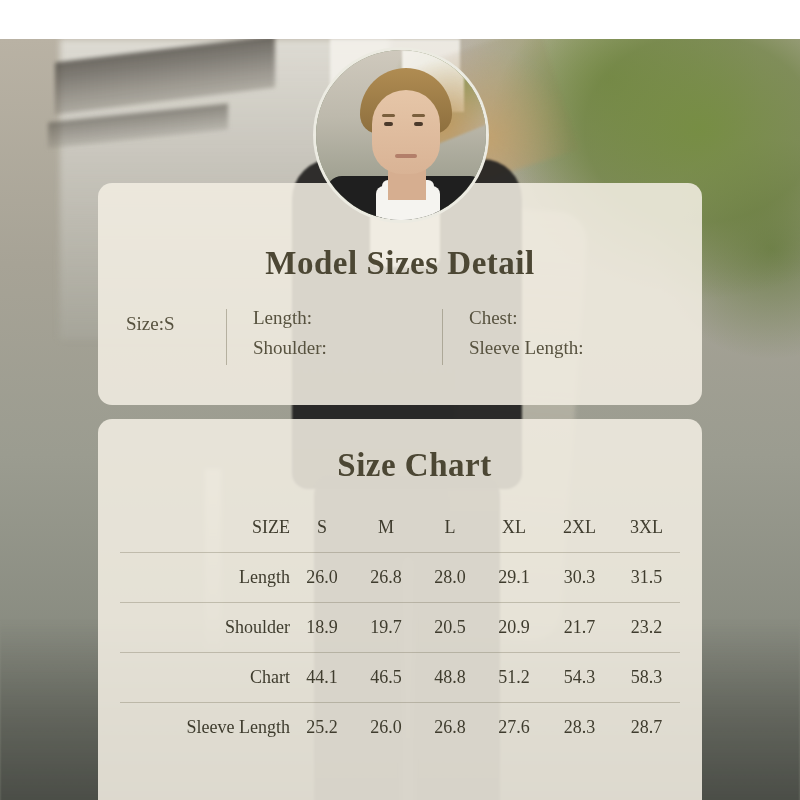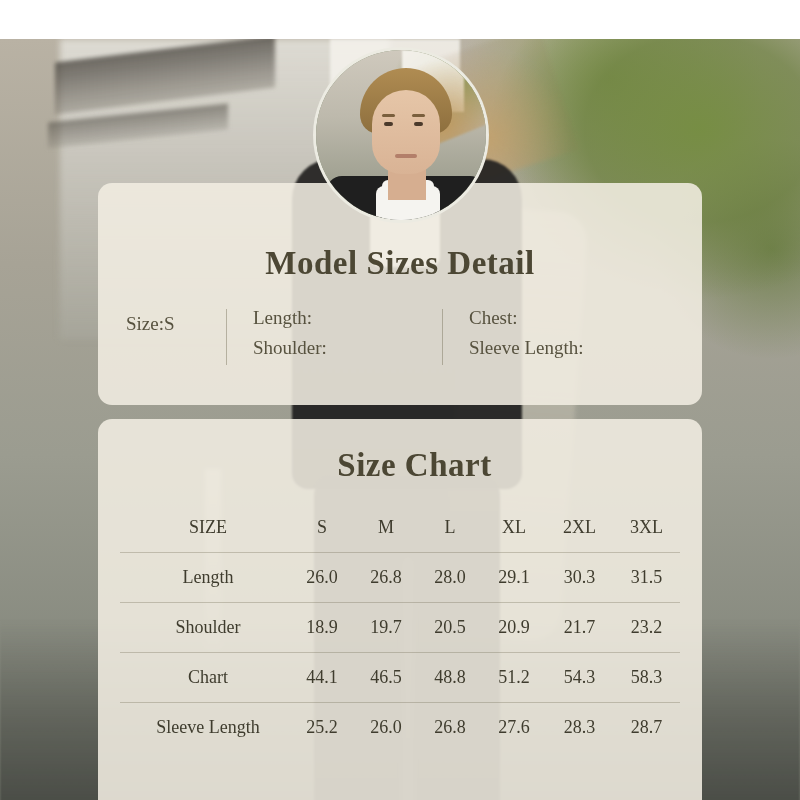--- a/index.html
+++ b/index.html
@@ -261,21 +261,21 @@
     color: #3f3c2e;
   }
   .table th, .table td {
     font-weight: normal;
     font-size: 18px;
     padding: 14px 0;
     text-align: center;
     border-bottom: 1px solid rgba(120,114,92,0.35);
   }
   .table th:first-child, .table td:first-child {
-    text-align: center;
+    text-align: right;
     padding-left: 6px;
     width: 170px;
   }
   .table tr:last-child td { border-bottom: none; }
   .table thead th { font-size: 18px; }
 </style>
 </head>
 <body>
 
 <div class="page">

